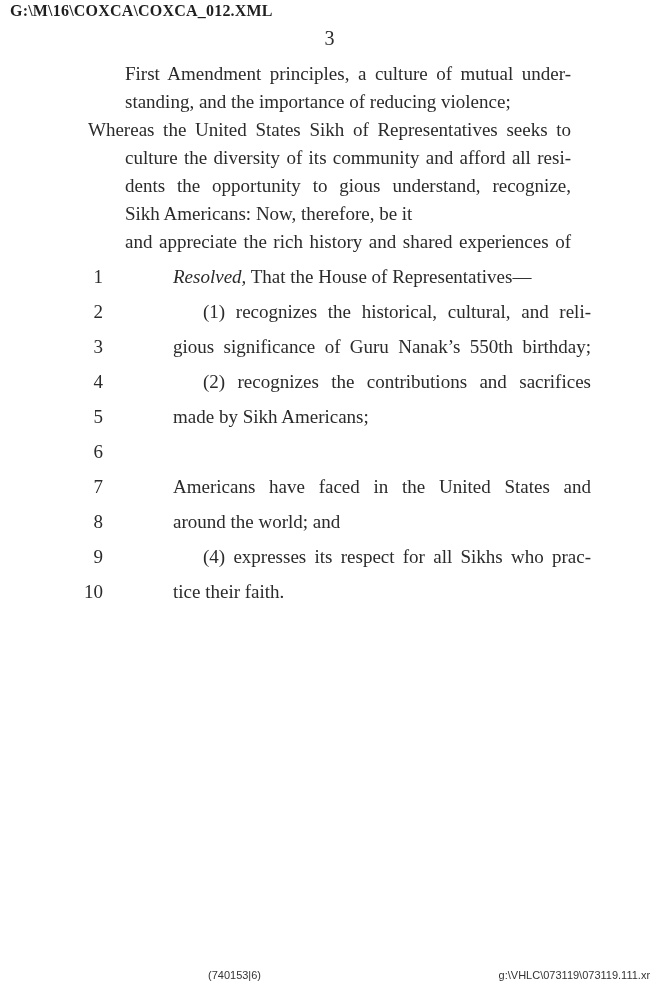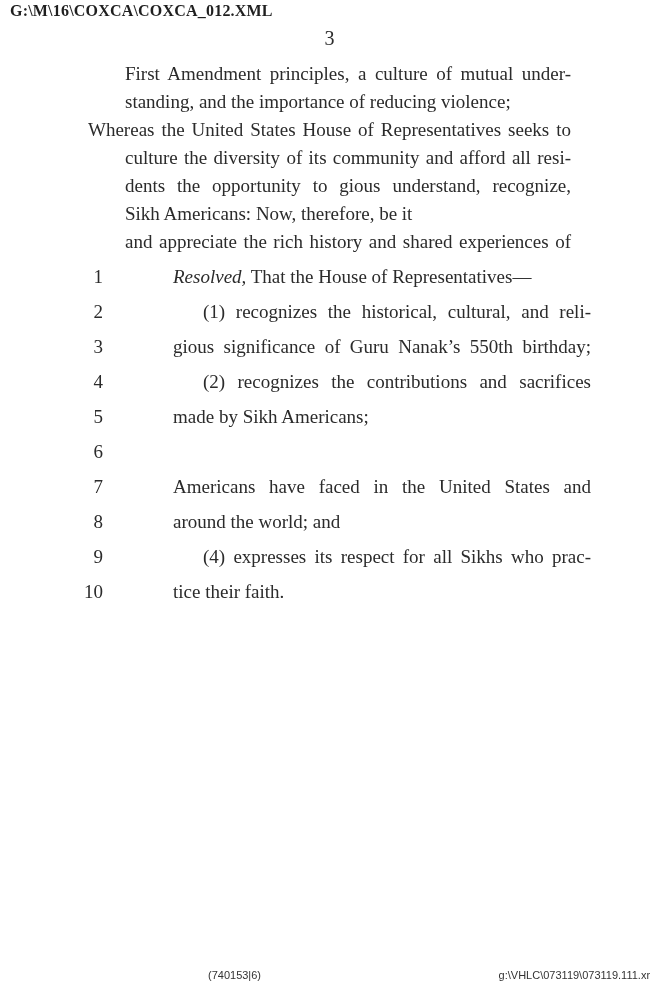--- a/index.html
+++ b/index.html
@@ -88,21 +88,21 @@
 
 <div class="page">
 
   <div class="hdr">G:\M\16\COXCA\COXCA_012.XML</div>
 
   <div class="pageno">3</div>
 
   <div class="preamble">
     <div class="pl cont j">First Amendment principles, a culture of mutual under-</div>
     <div class="pl cont">standing, and the importance of reducing violence;</div>
-    <div class="pl j">Whereas the United States House of Representatives seeks to</div>
+    <div class="pl j">Whereas the United States Sikh of Representatives seeks to</div>
     <div class="pl cont j">culture the diversity of its community and afford all resi-</div>
     <div class="pl cont j">dents the opportunity to gious understand, recognize,</div>
     <div class="pl cont">Sikh Americans: Now, therefore, be it</div>
     <div class="pl cont j">and appreciate the rich history and shared experiences of</div>
   </div>
 
   <div class="bill-body">
 
     <div class="row">
       <span class="num">1</span>

